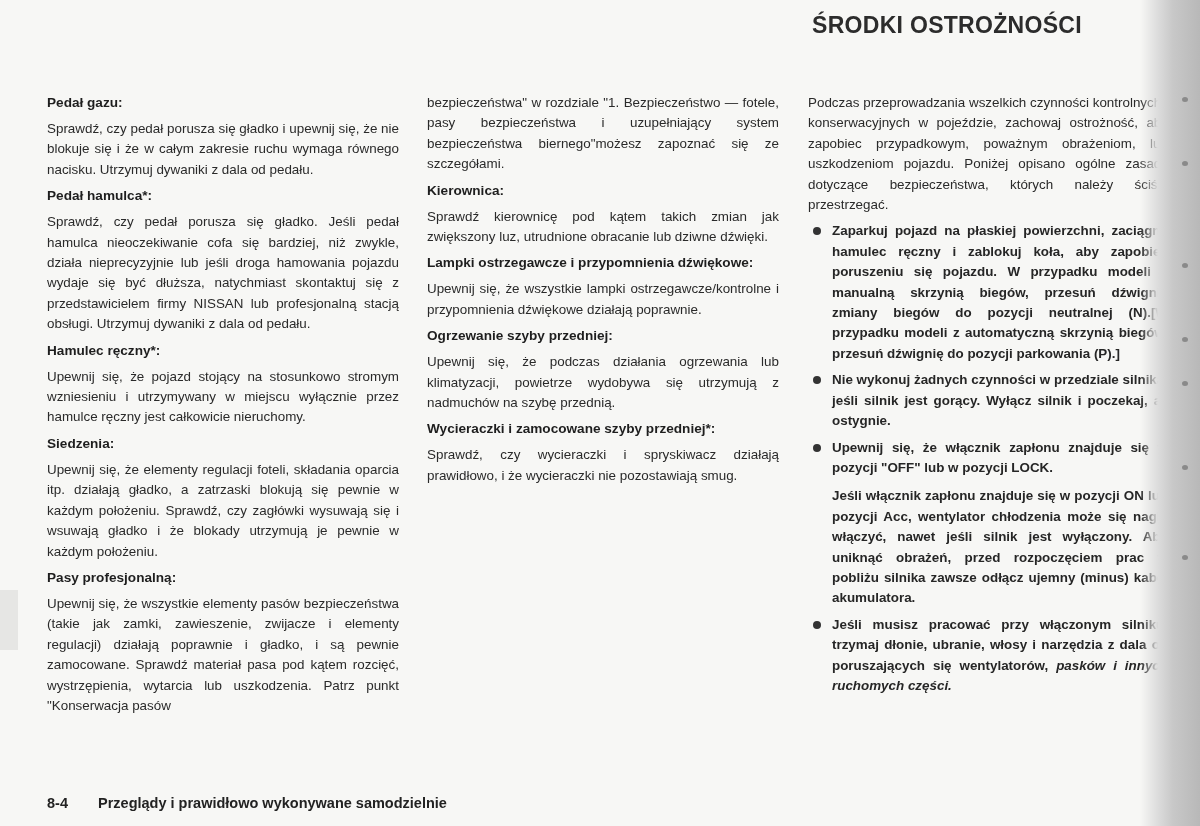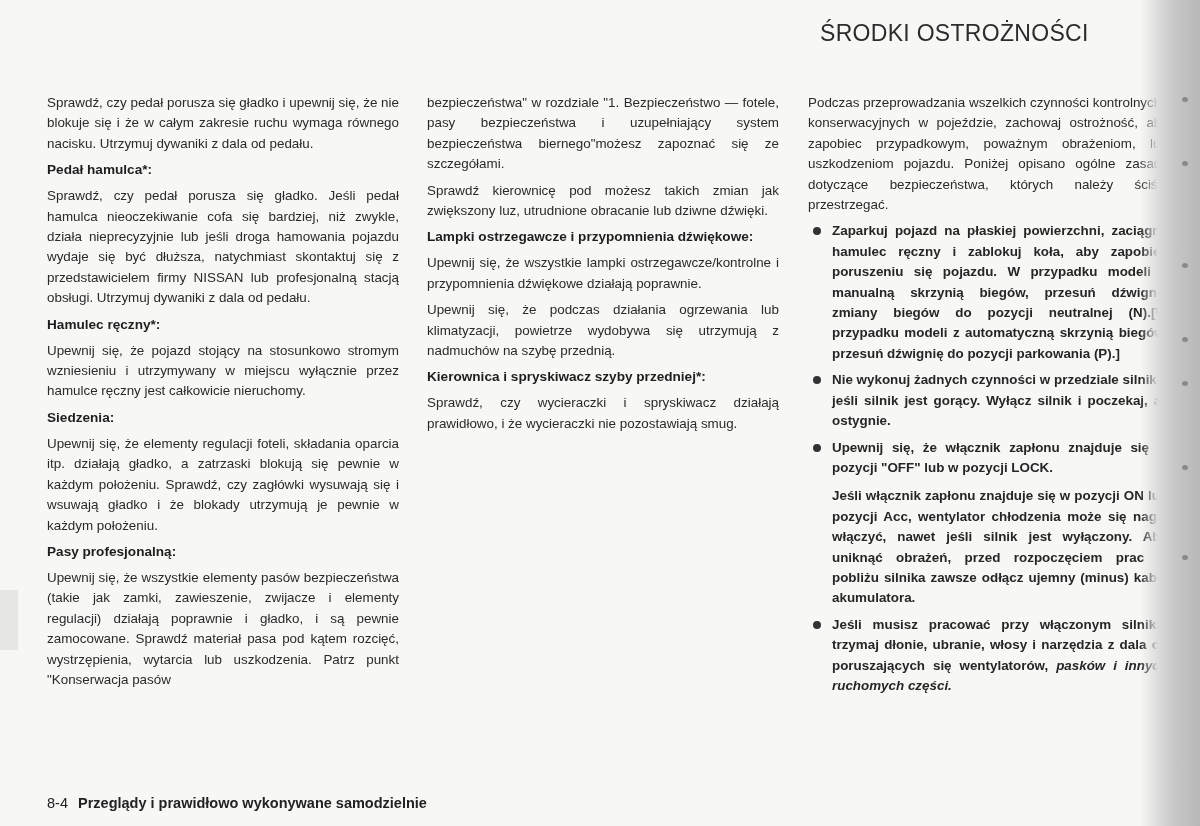--- a/index.html
+++ b/index.html
@@ -10,80 +10,83 @@
       color: #2a2a2a;
     }
     .page { position: absolute; inset: 0; }
     .col { position: absolute; font-size: 13.4px; line-height: 20.4px; }
     .col p { margin: 0 0 6px 0; text-align: justify; }
     .col h3 { margin: 0 0 6px 0; font-size: 13.6px; font-weight: bold; line-height: 20px; color: #1e1e1e; }
     .col-left { left: 47px; top: 93px; width: 352px; }
     .col-mid { left: 427px; top: 93px; width: 352px; }
     .col-right { left: 808px; top: 93px; width: 360px; }
     .title {
-      position: absolute; left: 808px; top: 9px; margin: 12px;
-      font-size: 23px; line-height: 25px; font-weight: normal; letter-spacing: 0.3px;
+      position: absolute; left: 808px; top: 9px; margin: 4px;
+      font-size: 23px; line-height: 25px; font-weight: bold; letter-spacing: 0.3px;
       color: #2c2c2c;
     }
     .bullets { list-style: none; margin: 0; padding: 0; }
     .bullets li { position: relative; padding-left: 24px; font-weight: bold; margin-bottom: 6px; text-align: justify; color: #262626; }
     .bullets li .dot {
       position: absolute; left: 5px; top: 6px; width: 8px; height: 8px; border-radius: 50%; background: #333;
     }
     .bullets li .sub { display: block; margin-top: 8px; }
     .italic { font-style: italic; }
     .footer {
       position: absolute; left: 47px; top: 795px; font-size: 14.5px; font-weight: bold; color: #222;
     }
-    .footer .num { font-weight: normal; margin-right: 6px; }
+    .footer .num { font-weight: bold; margin-right: 26px; }
     .gutter {
       position: absolute; top: 0; right: 0; width: 60px; height: 826px;
       background: linear-gradient(to right, rgba(240,240,240,0) 0%, #dcdcdc 30%, #c8c8c8 55%, #b8b8b8 100%);
     }
     .gutter-mark { position: absolute; left: 1182px; width: 6px; height: 5px; border-radius: 50%; background: #8a8a8a; }
     .side-tab { position: absolute; left: 0; top: 590px; width: 18px; height: 60px; background: #e6e6e4; }
   </style>
 </head>
 <body>
 
 <div class="page">
 
   <div class="side-tab"></div>
 
   <h1 class="title">
     <span>ŚRODKI OSTROŻNOŚCI</span><br>
   </h1>
 
   <div class="col col-left">
+    <h3>Pedał gazu:</h3>
     <p>Sprawdź, czy pedał porusza się gładko i upewnij się, że nie blokuje się i że w całym zakresie ruchu wymaga równego nacisku. Utrzymuj dywaniki z dala od pedału.</p>
 
     <h3>Pedał hamulca*:</h3>
     <p>Sprawdź, czy pedał porusza się gładko. Jeśli pedał hamulca nieoczekiwanie cofa się bardziej, niż zwykle, działa nieprecyzyjnie lub jeśli droga hamowania pojazdu wydaje się być dłuższa, natychmiast skontaktuj się z przedstawicielem firmy NISSAN lub profesjonalną stacją obsługi. Utrzymuj dywaniki z dala od pedału.</p>
 
     <h3>Hamulec ręczny*:</h3>
     <p>Upewnij się, że pojazd stojący na stosunkowo stromym wzniesieniu i utrzymywany w miejscu wyłącznie przez hamulce ręczny jest całkowicie nieruchomy.</p>
 
     <h3>Siedzenia:</h3>
     <p>Upewnij się, że elementy regulacji foteli, składania oparcia itp. działają gładko, a zatrzaski blokują się pewnie w każdym położeniu. Sprawdź, czy zagłówki wysuwają się i wsuwają gładko i że blokady utrzymują je pewnie w każdym położeniu.</p>
 
     <h3>Pasy profesjonalną:</h3>
     <p>Upewnij się, że wszystkie elementy pasów bezpieczeństwa (takie jak zamki, zawieszenie, zwijacze i elementy regulacji) działają poprawnie i gładko, i są pewnie zamocowane. Sprawdź materiał pasa pod kątem rozcięć, wystrzępienia, wytarcia lub uszkodzenia. Patrz punkt "Konserwacja pasów</p>
   </div>
 
   <div class="col col-mid">
     <p>bezpieczeństwa" w rozdziale "1. Bezpieczeństwo — fotele, pasy bezpieczeństwa i uzupełniający system bezpieczeństwa biernego"możesz zapoznać się ze szczegółami.</p>
 
-    <p>Sprawdź kierownicę pod możesz takich zmian jak zwiększony luz, utrudnione obracanie lub dziwne dźwięki.</p>
+    <h3>Kierownica:</h3>
+    <p>Sprawdź kierownicę pod kątem takich zmian jak zwiększony luz, utrudnione obracanie lub dziwne dźwięki.</p>
 
     <h3>Lampki ostrzegawcze i przypomnienia dźwiękowe:</h3>
     <p>Upewnij się, że wszystkie lampki ostrzegawcze/kontrolne i przypomnienia dźwiękowe działają poprawnie.</p>
 
+    <h3>Ogrzewanie szyby przedniej:</h3>
     <p>Upewnij się, że podczas działania ogrzewania lub klimatyzacji, powietrze wydobywa się utrzymują z nadmuchów na szybę przednią.</p>
 
-    <h3>Kierownica i spryskiwacz szyby przedniej*:</h3>
+    <h3>Wycieraczki i zamocowane szyby przedniej*:</h3>
     <p>Sprawdź, czy wycieraczki i spryskiwacz działają prawidłowo, i że wycieraczki nie pozostawiają smug.</p>
   </div>
 
   <div class="col col-right">
     <p>Podczas przeprowadzania wszelkich czynności kontrolnych i konserwacyjnych w pojeździe, zachowaj ostrożność, aby zapobiec przypadkowym, poważnym obrażeniom, lub uszkodzeniom pojazdu. Poniżej opisano ogólne zasady dotyczące bezpieczeństwa, których należy ściśle przestrzegać.</p>
 
     <ul class="bullets">
       <li>
         <span class="dot"></span>
         <span>Zaparkuj pojazd na płaskiej powierzchni, zaciągnij hamulec ręczny i zablokuj koła, aby zapobiec poruszeniu się pojazdu. W przypadku modeli z manualną skrzynią biegów, przesuń dźwignię zmiany biegów do pozycji neutralnej (N).[W przypadku modeli z automatyczną skrzynią biegów, przesuń dźwignię do pozycji parkowania (P).]</span>

